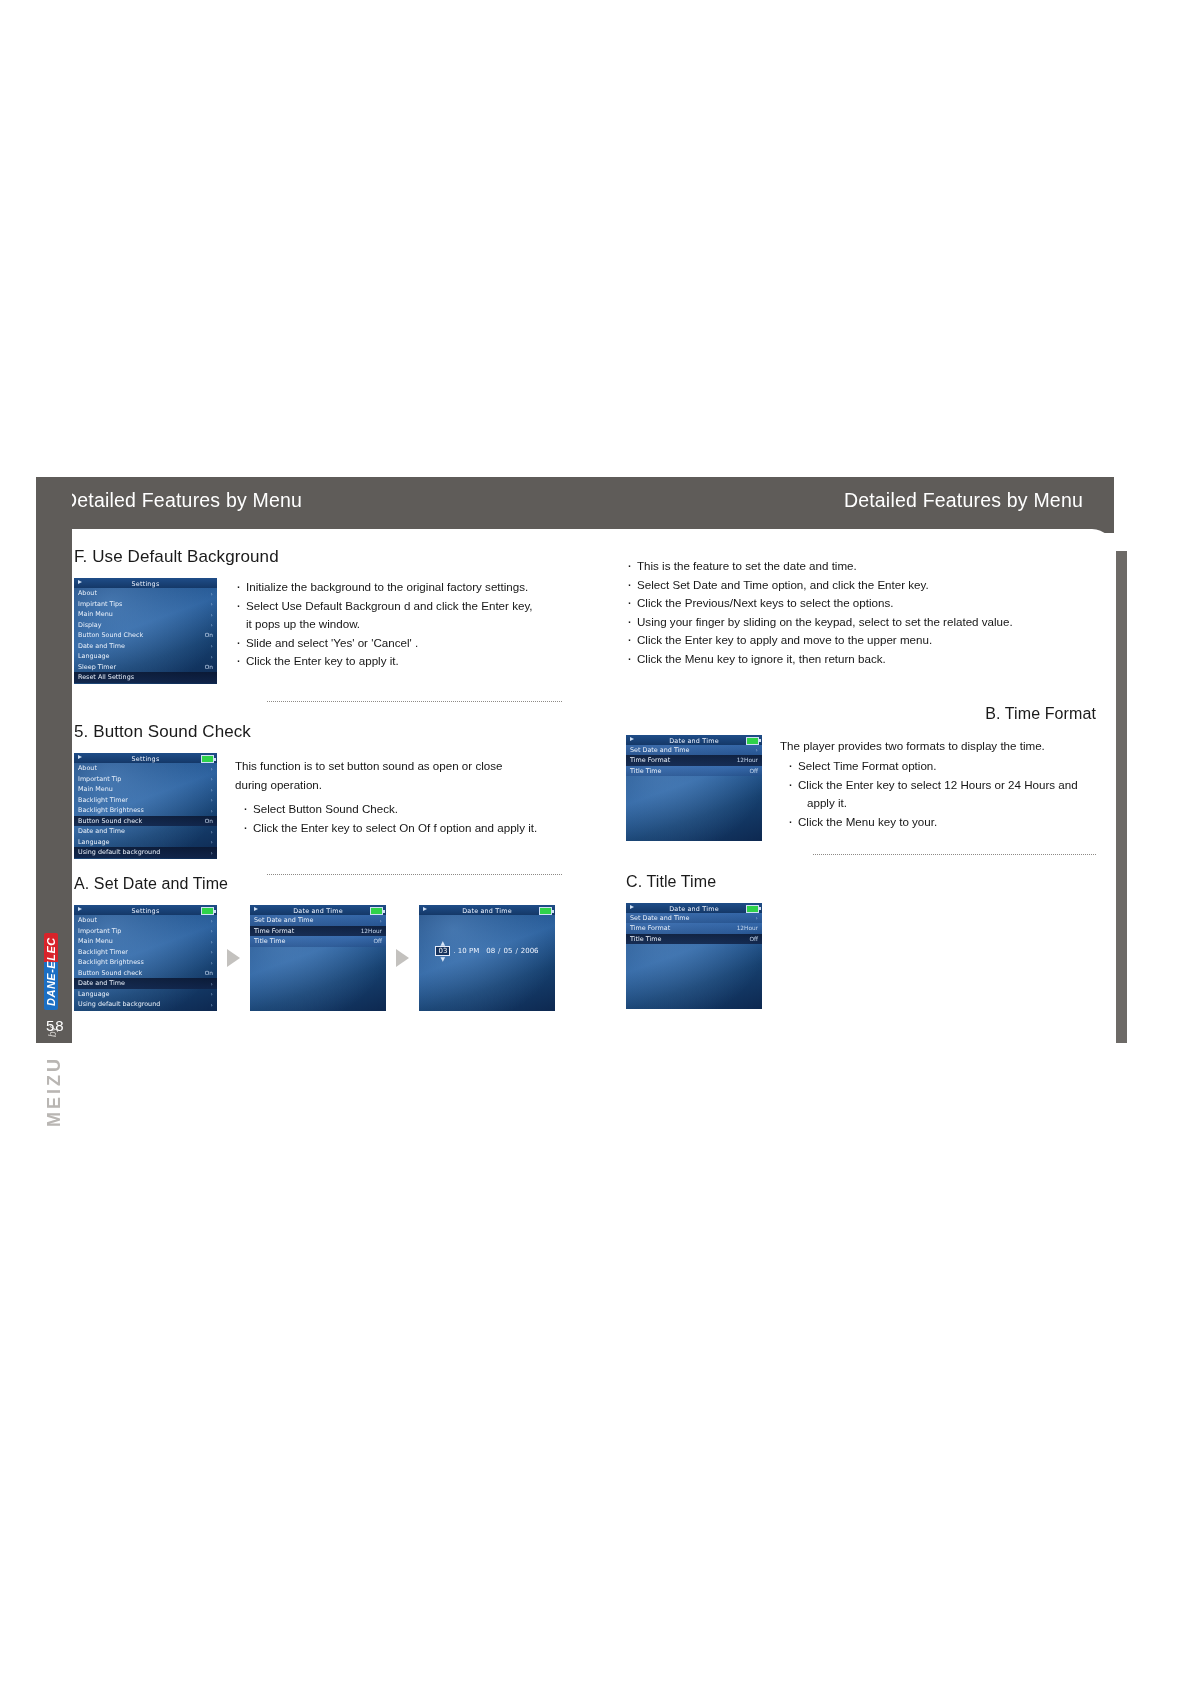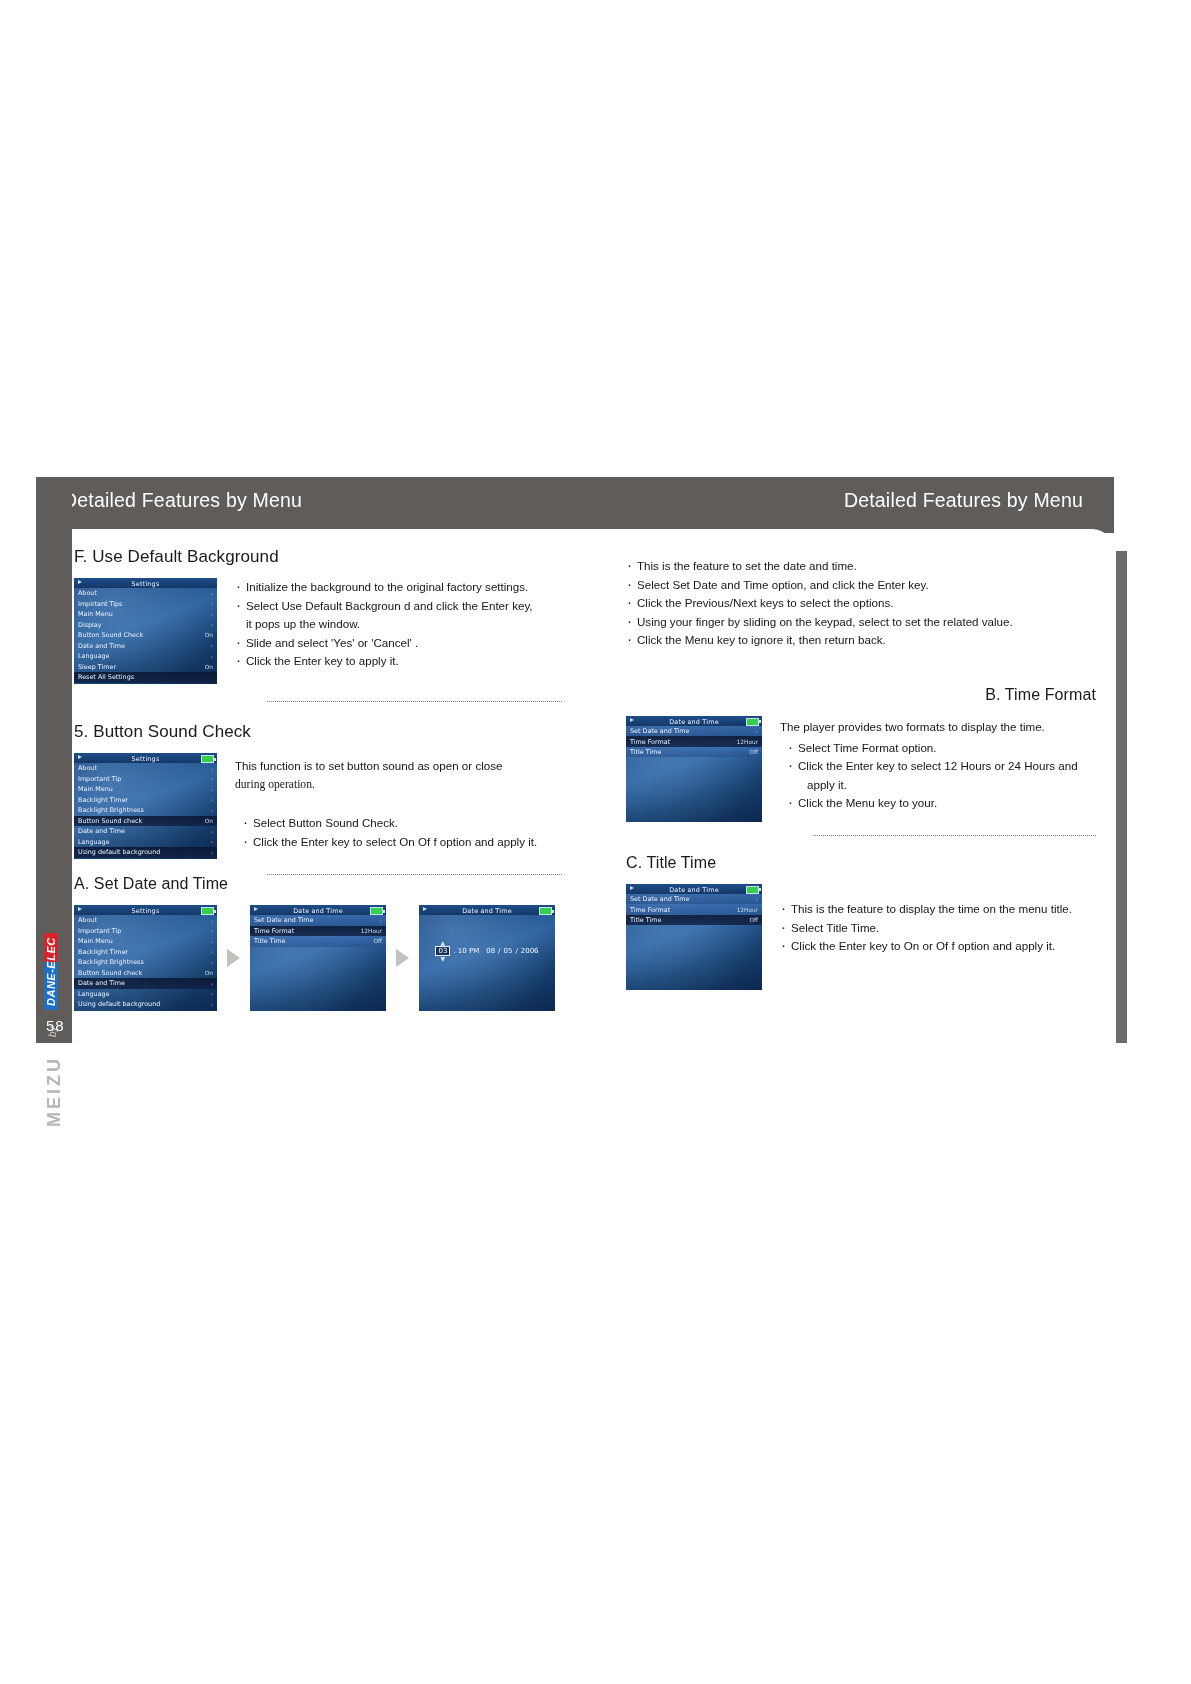--- a/index.html
+++ b/index.html
@@ -201,21 +201,21 @@
             <span class="arr">›</span>
           </div>
         <div class="row sel">
             <span class="lbl">Using default background</span>
             <span class="arr">›</span>
           </div>
       </div>
 
       <div style="padding-top:4px;">
         <p class="plain">This function is to set button sound as open or close</p>
-        <p class="plain" style="margin-bottom:20px;font-family:Liberation Serif, serif;">during operation.</p>
+        <p class="plain" style="margin-bottom:6px;">during operation.</p>
         <ul class="bullets" style="padding-left:7px;">
           <li>Select   Button   Sound   Check.</li>
           <li>Click the Enter key to select On Of f option and apply it.</li>
         </ul>
       </div>
     </div>
 
     <div class="dotted" style="margin:15px 0 0 193px;width:295px;"></div>
 
     <h3 class="sub" style="margin-bottom:12px;">A. Set Date  and Time</h3>
@@ -313,20 +313,21 @@
     </div>
   </div>
 
   <div class="col col-right">
 
     <ul class="bullets" style="margin-top:10px;">
       <li>This is the feature to set the date and time.</li>
       <li>Select   Set   Date and Time option, and click the Enter key.</li>
       <li>Click the Previous/Next    keys to select the options.</li>
       <li>Using   your finger by sliding on the keypad, select to set the related value.</li>
+      <li>Click the Enter key to apply and move to the upper menu.</li>
       <li>Click the Menu key to ignore it, then return back.</li>
     </ul>
 
     <h3 class="sub" style="margin-top:36px;margin-bottom:12px;text-align:right;">B. Time Format</h3>
 
     <div class="imgtext">
       <div class="lcd" style="width:136px;height:106px;flex:0 0 136px;">
         <div class="tbar">
           <span class="play"></span>
           <span class="ttl">Date and Time</span>
@@ -375,21 +376,16 @@
         <div class="row hl">
             <span class="lbl">Time Format</span>
             <span class="val">12Hour</span>
           </div>
         <div class="row sel">
             <span class="lbl">Title Time</span>
             <span class="val">Off</span>
           </div>
       </div>
 
-      <ul class="bullets" style="padding-top:16px;">
-        <li>This is the feature to display the time on the menu title.</li>
-        <li>Select   Title Time.</li>
-        <li>Click the Enter key to On or Of f option and apply it.</li>
-      </ul>
     </div>
 
   </div>
 </div>
 
 </body></html>

